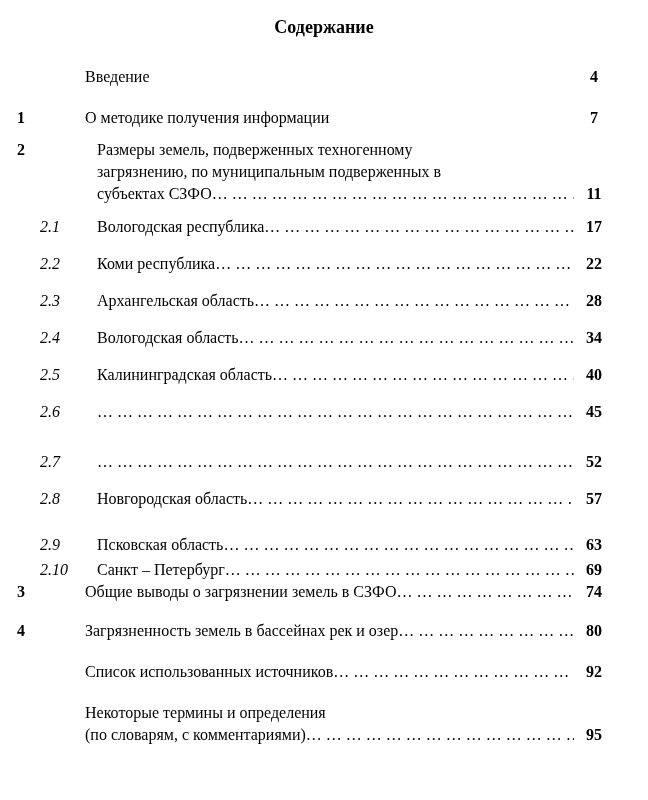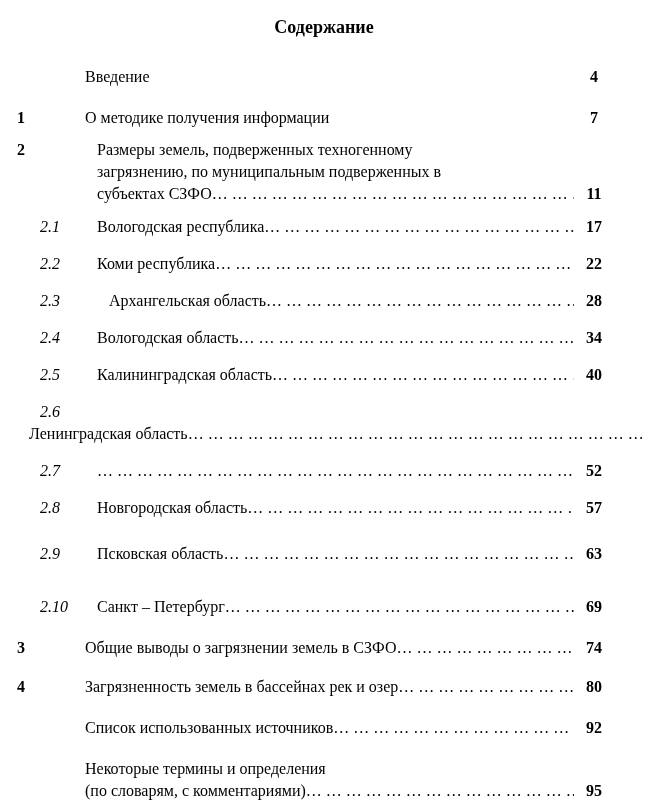--- a/index.html
+++ b/index.html
@@ -99,21 +99,21 @@
     <span class="num">2.2</span>
     <span class="body">
           <div class="line lastline">
             <span class="text">Коми республика</span>
             <span class="dots">… … … … … … … … … … … … … … … … … … … … … … … … … … … … … … … … … … … … … … … … … … … …</span>
             <span class="pagenum">22</span>
           </div>
         </span>
   </div>
 
-  <div class="row level2 indent" style="margin-bottom: 15px; gap: 12px;">
+  <div class="row level2 indent" style="margin-bottom: 15px;">
     <span class="num">2.3</span>
     <span class="body">
           <div class="line lastline">
             <span class="text">Архангельская область</span>
             <span class="dots">… … … … … … … … … … … … … … … … … … … … … … … … … … … … … … … … … … … … … … … … … … … …</span>
             <span class="pagenum">28</span>
           </div>
         </span>
   </div>
 
@@ -132,25 +132,24 @@
     <span class="num">2.5</span>
     <span class="body">
           <div class="line lastline">
             <span class="text">Калининградская область</span>
             <span class="dots">… … … … … … … … … … … … … … … … … … … … … … … … … … … … … … … … … … … … … … … … … … … …</span>
             <span class="pagenum">40</span>
           </div>
         </span>
   </div>
 
-  <div class="row level2 indent" style="margin-bottom: 15px; flex-direction: column;">
+  <div class="row level2 indent" style="margin-bottom: 28px;">
     <span class="num">2.6</span>
     <span class="body">
           <div class="line lastline">
-            <span class="text">Ленинградская область</span>
             <span class="dots">… … … … … … … … … … … … … … … … … … … … … … … … … … … … … … … … … … … … … … … … … … … …</span>
             <span class="pagenum">45</span>
           </div>
         </span>
   </div>
 
   <div class="row level2 indent" style="margin-bottom: 15px;">
     <span class="num">2.7</span>
     <span class="body">
           <div class="line lastline">
@@ -164,32 +163,32 @@
     <span class="num">2.8</span>
     <span class="body">
           <div class="line lastline">
             <span class="text">Новгородская область</span>
             <span class="dots">… … … … … … … … … … … … … … … … … … … … … … … … … … … … … … … … … … … … … … … … … … … …</span>
             <span class="pagenum">57</span>
           </div>
         </span>
   </div>
 
-  <div class="row level2 indent" style="margin-bottom: 31px;">
+  <div class="row level2 indent" style="margin-bottom: 3px;">
     <span class="num">2.9</span>
     <span class="body">
           <div class="line lastline">
             <span class="text">Псковская область</span>
             <span class="dots">… … … … … … … … … … … … … … … … … … … … … … … … … … … … … … … … … … … … … … … … … … … …</span>
             <span class="pagenum">63</span>
           </div>
         </span>
   </div>
 
-  <div class="row level2 indent" style="margin-bottom: 19px;">
+  <div class="row level2 indent" style="">
     <span class="num">2.10</span>
     <span class="body">
           <div class="line lastline">
             <span class="text">Санкт – Петербург</span>
             <span class="dots">… … … … … … … … … … … … … … … … … … … … … … … … … … … … … … … … … … … … … … … … … … … …</span>
             <span class="pagenum">69</span>
           </div>
         </span>
   </div>
 

